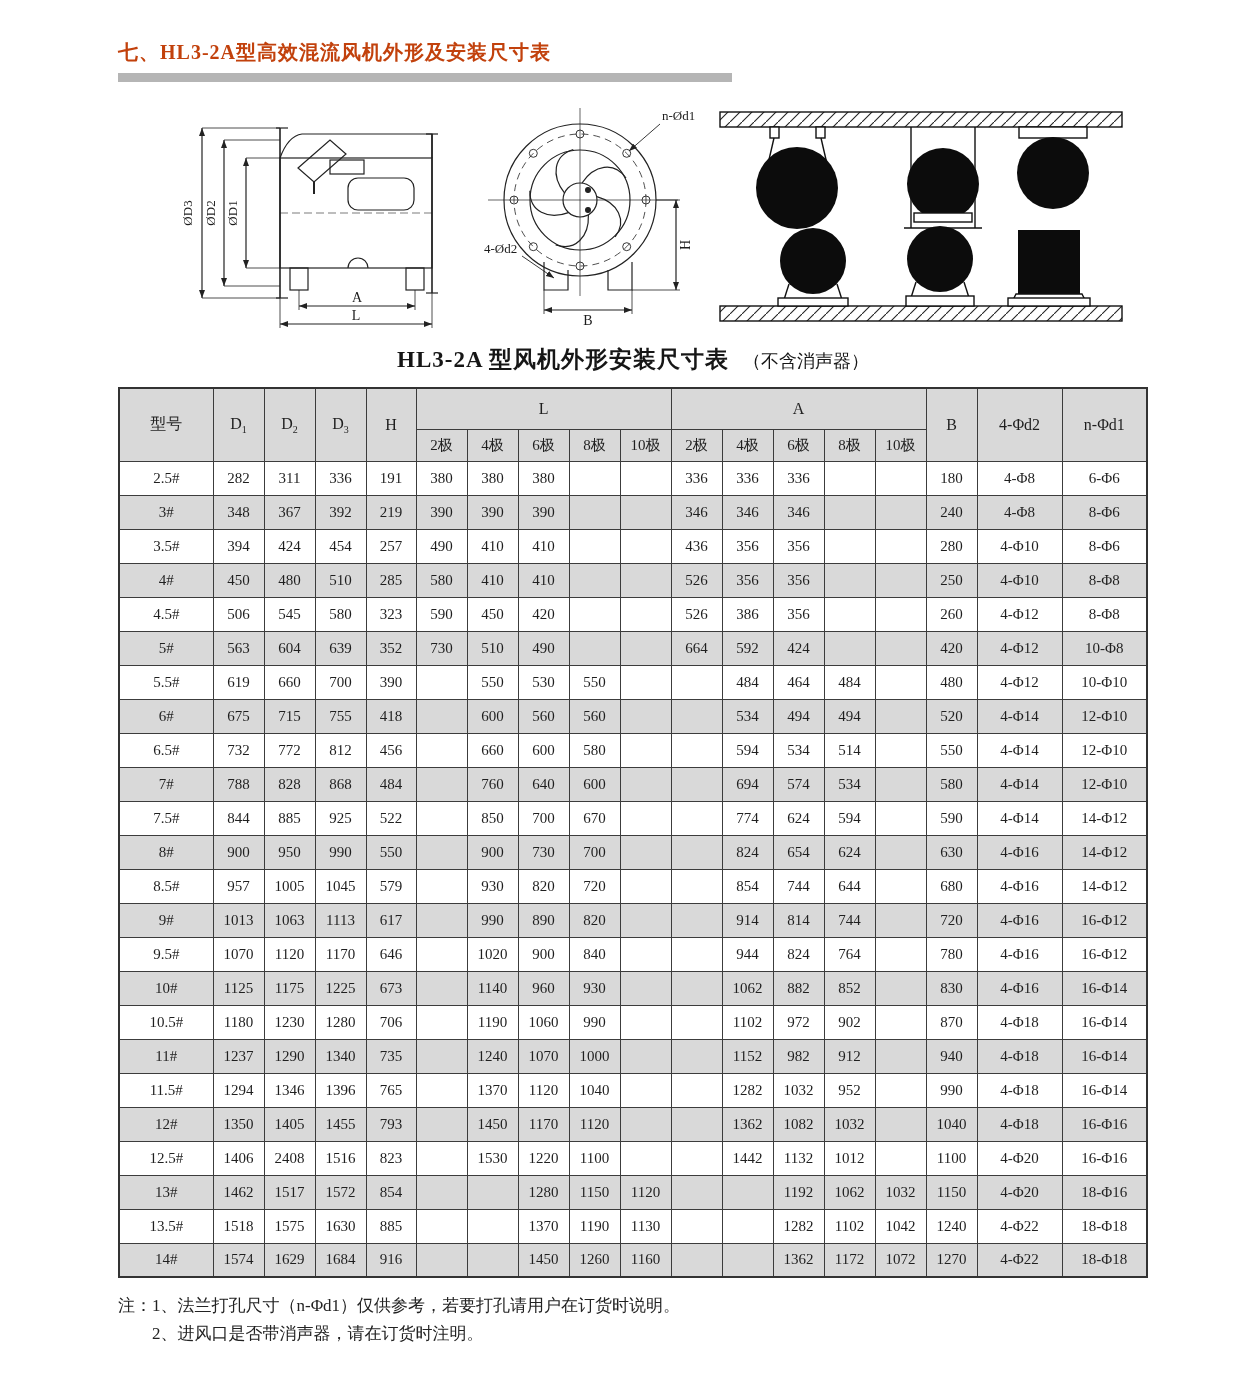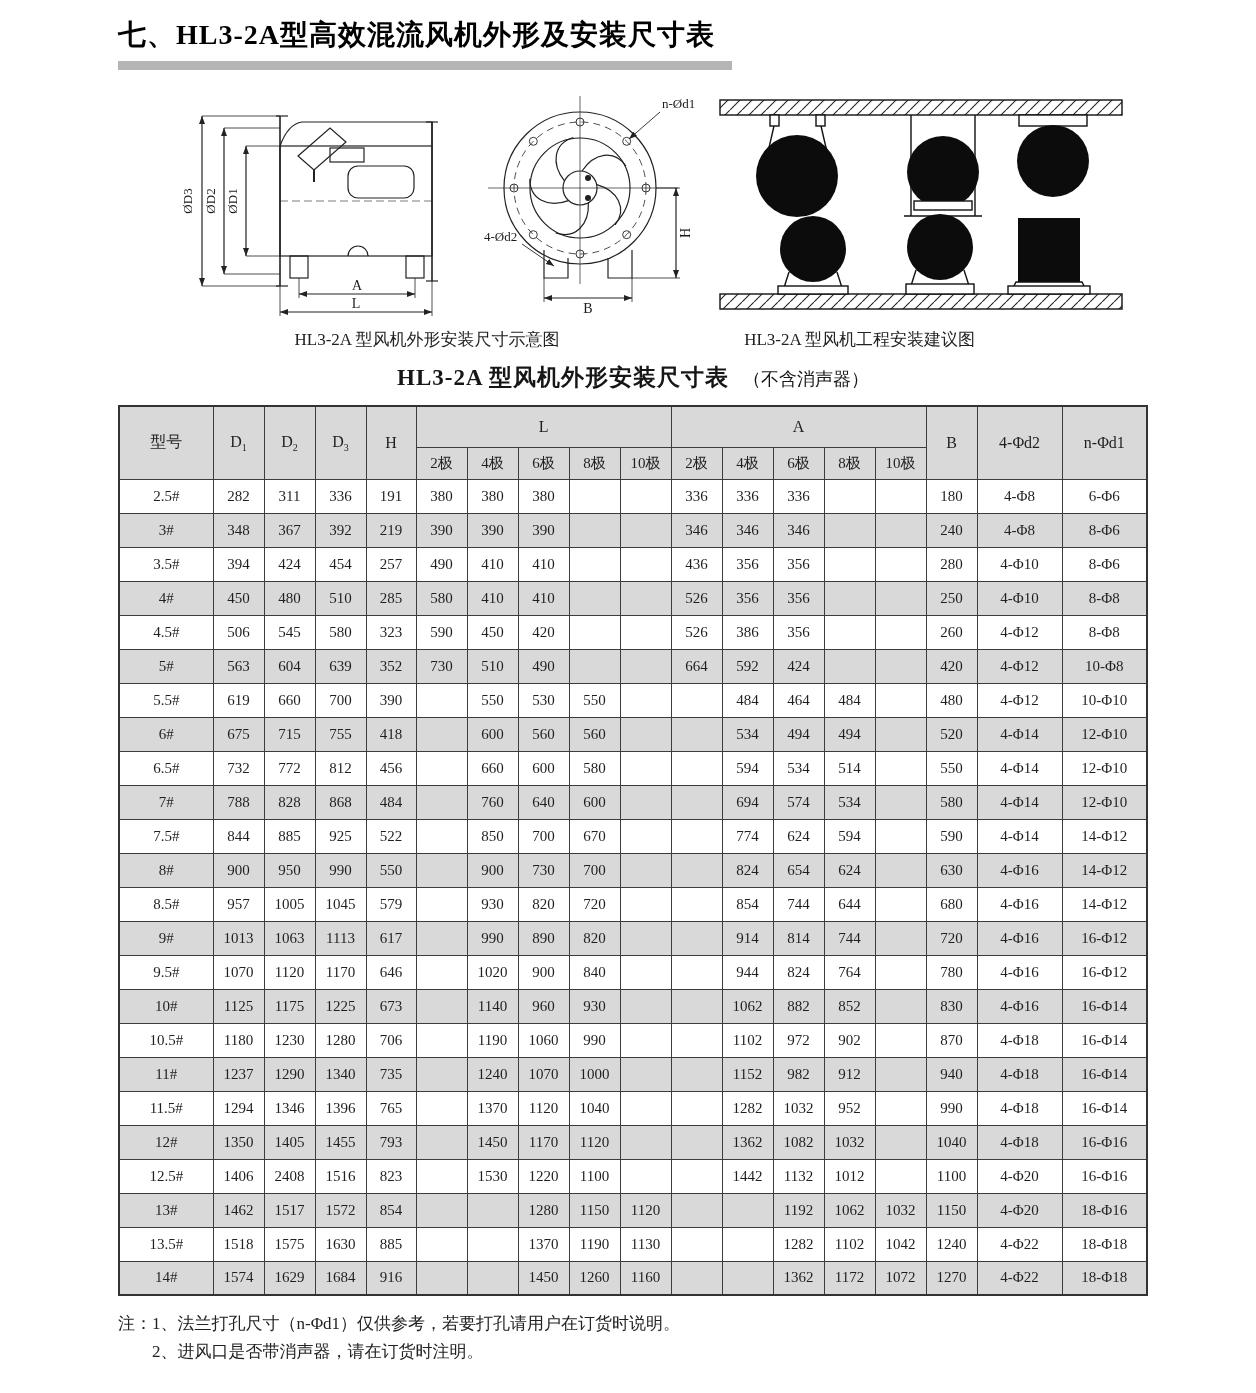--- a/index.html
+++ b/index.html
@@ -6,21 +6,21 @@
   html, body { background: #ffffff; }
   body {
     width: 1256px; height: 1393px;
     font-family: "Liberation Serif", "DejaVu Serif", serif;
     color: #1c1c1c;
     overflow: hidden;
   }
   .page { width: 1256px; height: 1393px; padding: 16px 108px 0 118px; position: relative; }
 
   
-  .page-title { font-size: 28px; font-weight: bold; letter-spacing: 1px; color: #000000; }
+  .page-title { font-size: 20px; font-weight: bold; letter-spacing: 1px; color: #c2410c; margin-top: 23px; }
   .title-bar { height: 9px; background: #b5b5b5; width: 614px; margin-top: 7px; }
 
   
   .figures { margin-top: 16px; height: 238px; display: flex; align-items: flex-start; }
   .figures svg { display: block; }
   .fig-side { margin-left: 62px; }
   .fig-front { margin-left: 2px; }
   .fig-install { margin-left: 16px; }
   .dimtext { font-family: "Liberation Serif", serif; font-size: 13px; fill: #1c1c1c; }
   .dimtext-b { font-family: "Liberation Serif", serif; font-size: 14px; fill: #1c1c1c; }
@@ -225,24 +225,20 @@
         <line x1="246" y1="184" x2="253" y2="206"></line>
         <rect x="188" y="198" width="68" height="10" fill="#fff"></rect>
 
         <rect x="300" y="132" width="62" height="64" fill="#0c0c0c" stroke="none"></rect>
         <path d="M292,208 L298,196 L364,196 L370,208"></path>
         <rect x="290" y="200" width="82" height="8" fill="#fff"></rect>
       </g>
     </svg>
   </div>
 
-  <div class="captions">
-    <span class="caption caption-left">HL3-2A 型风机外形安装尺寸示意图</span>
-    <span class="caption caption-right">HL3-2A 型风机工程安装建议图</span>
-  </div>
 
   <div class="table-title">
     <span>HL3-2A 型风机外形安装尺寸表</span><span class="sub">（不含消声器）</span>
   </div>
 
   <table class="dims">
     <colgroup>
       <col style="width:94px">
       <col style="width:51px">
         <col style="width:51px">

